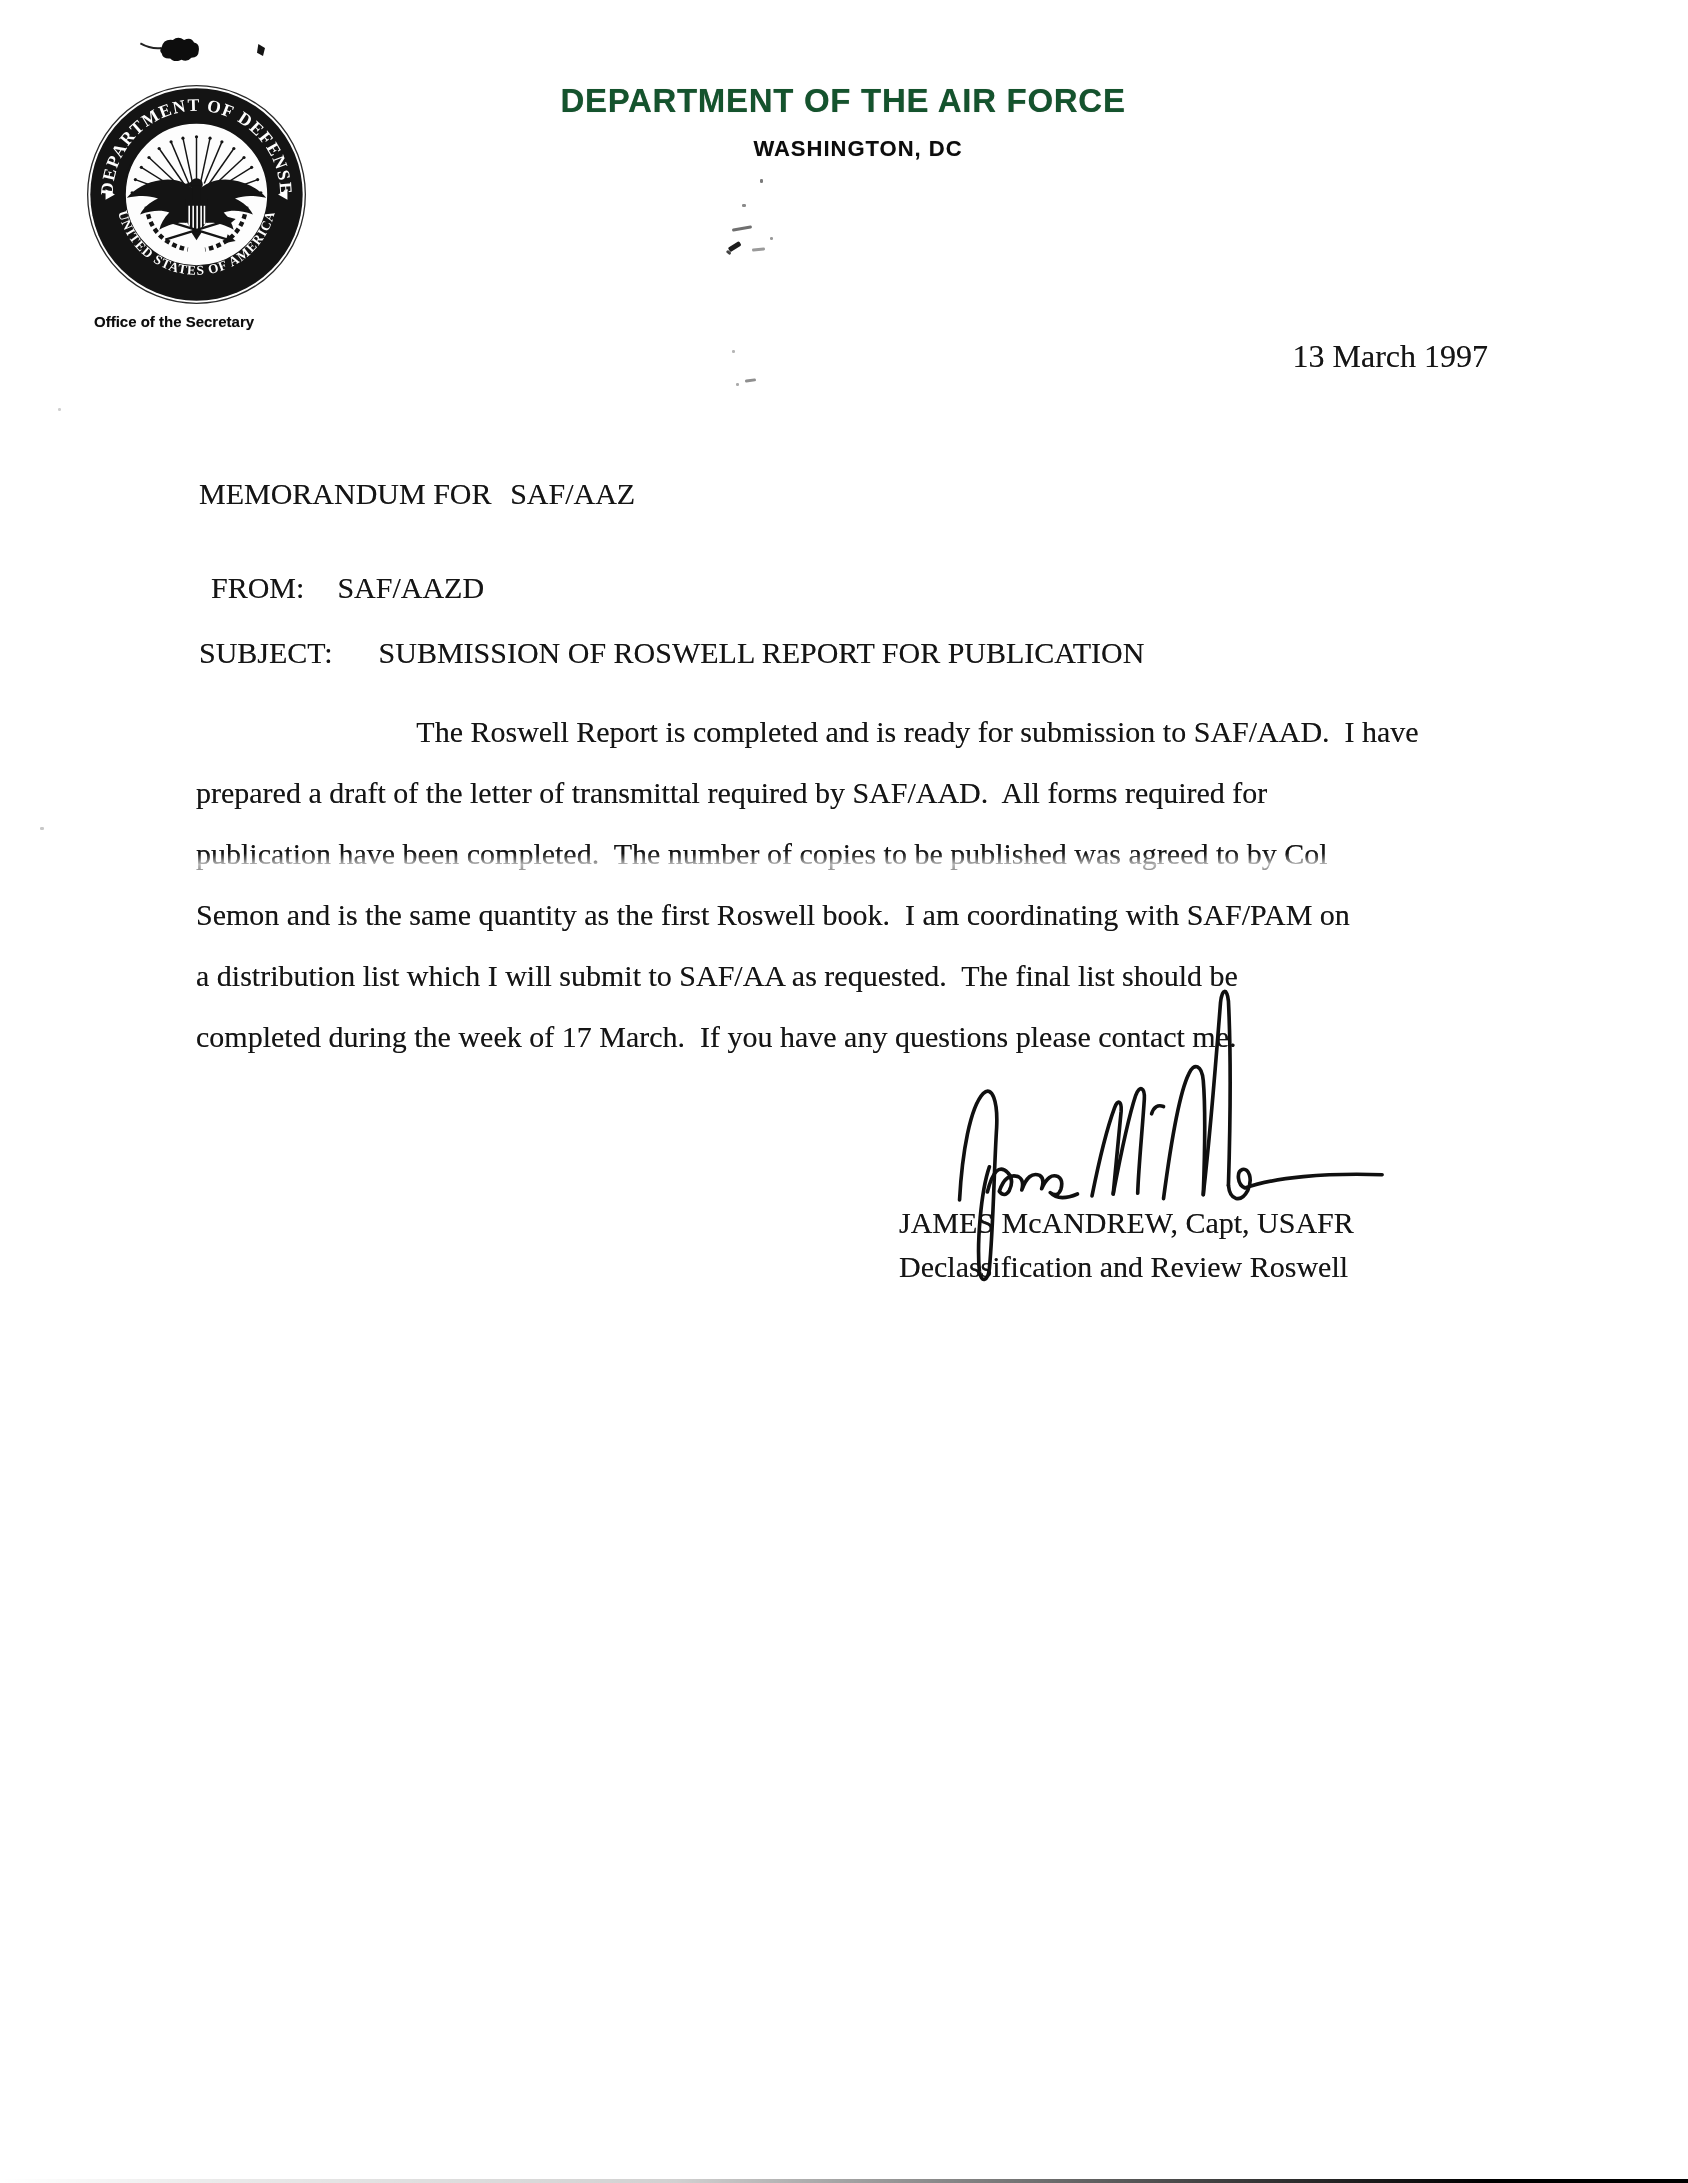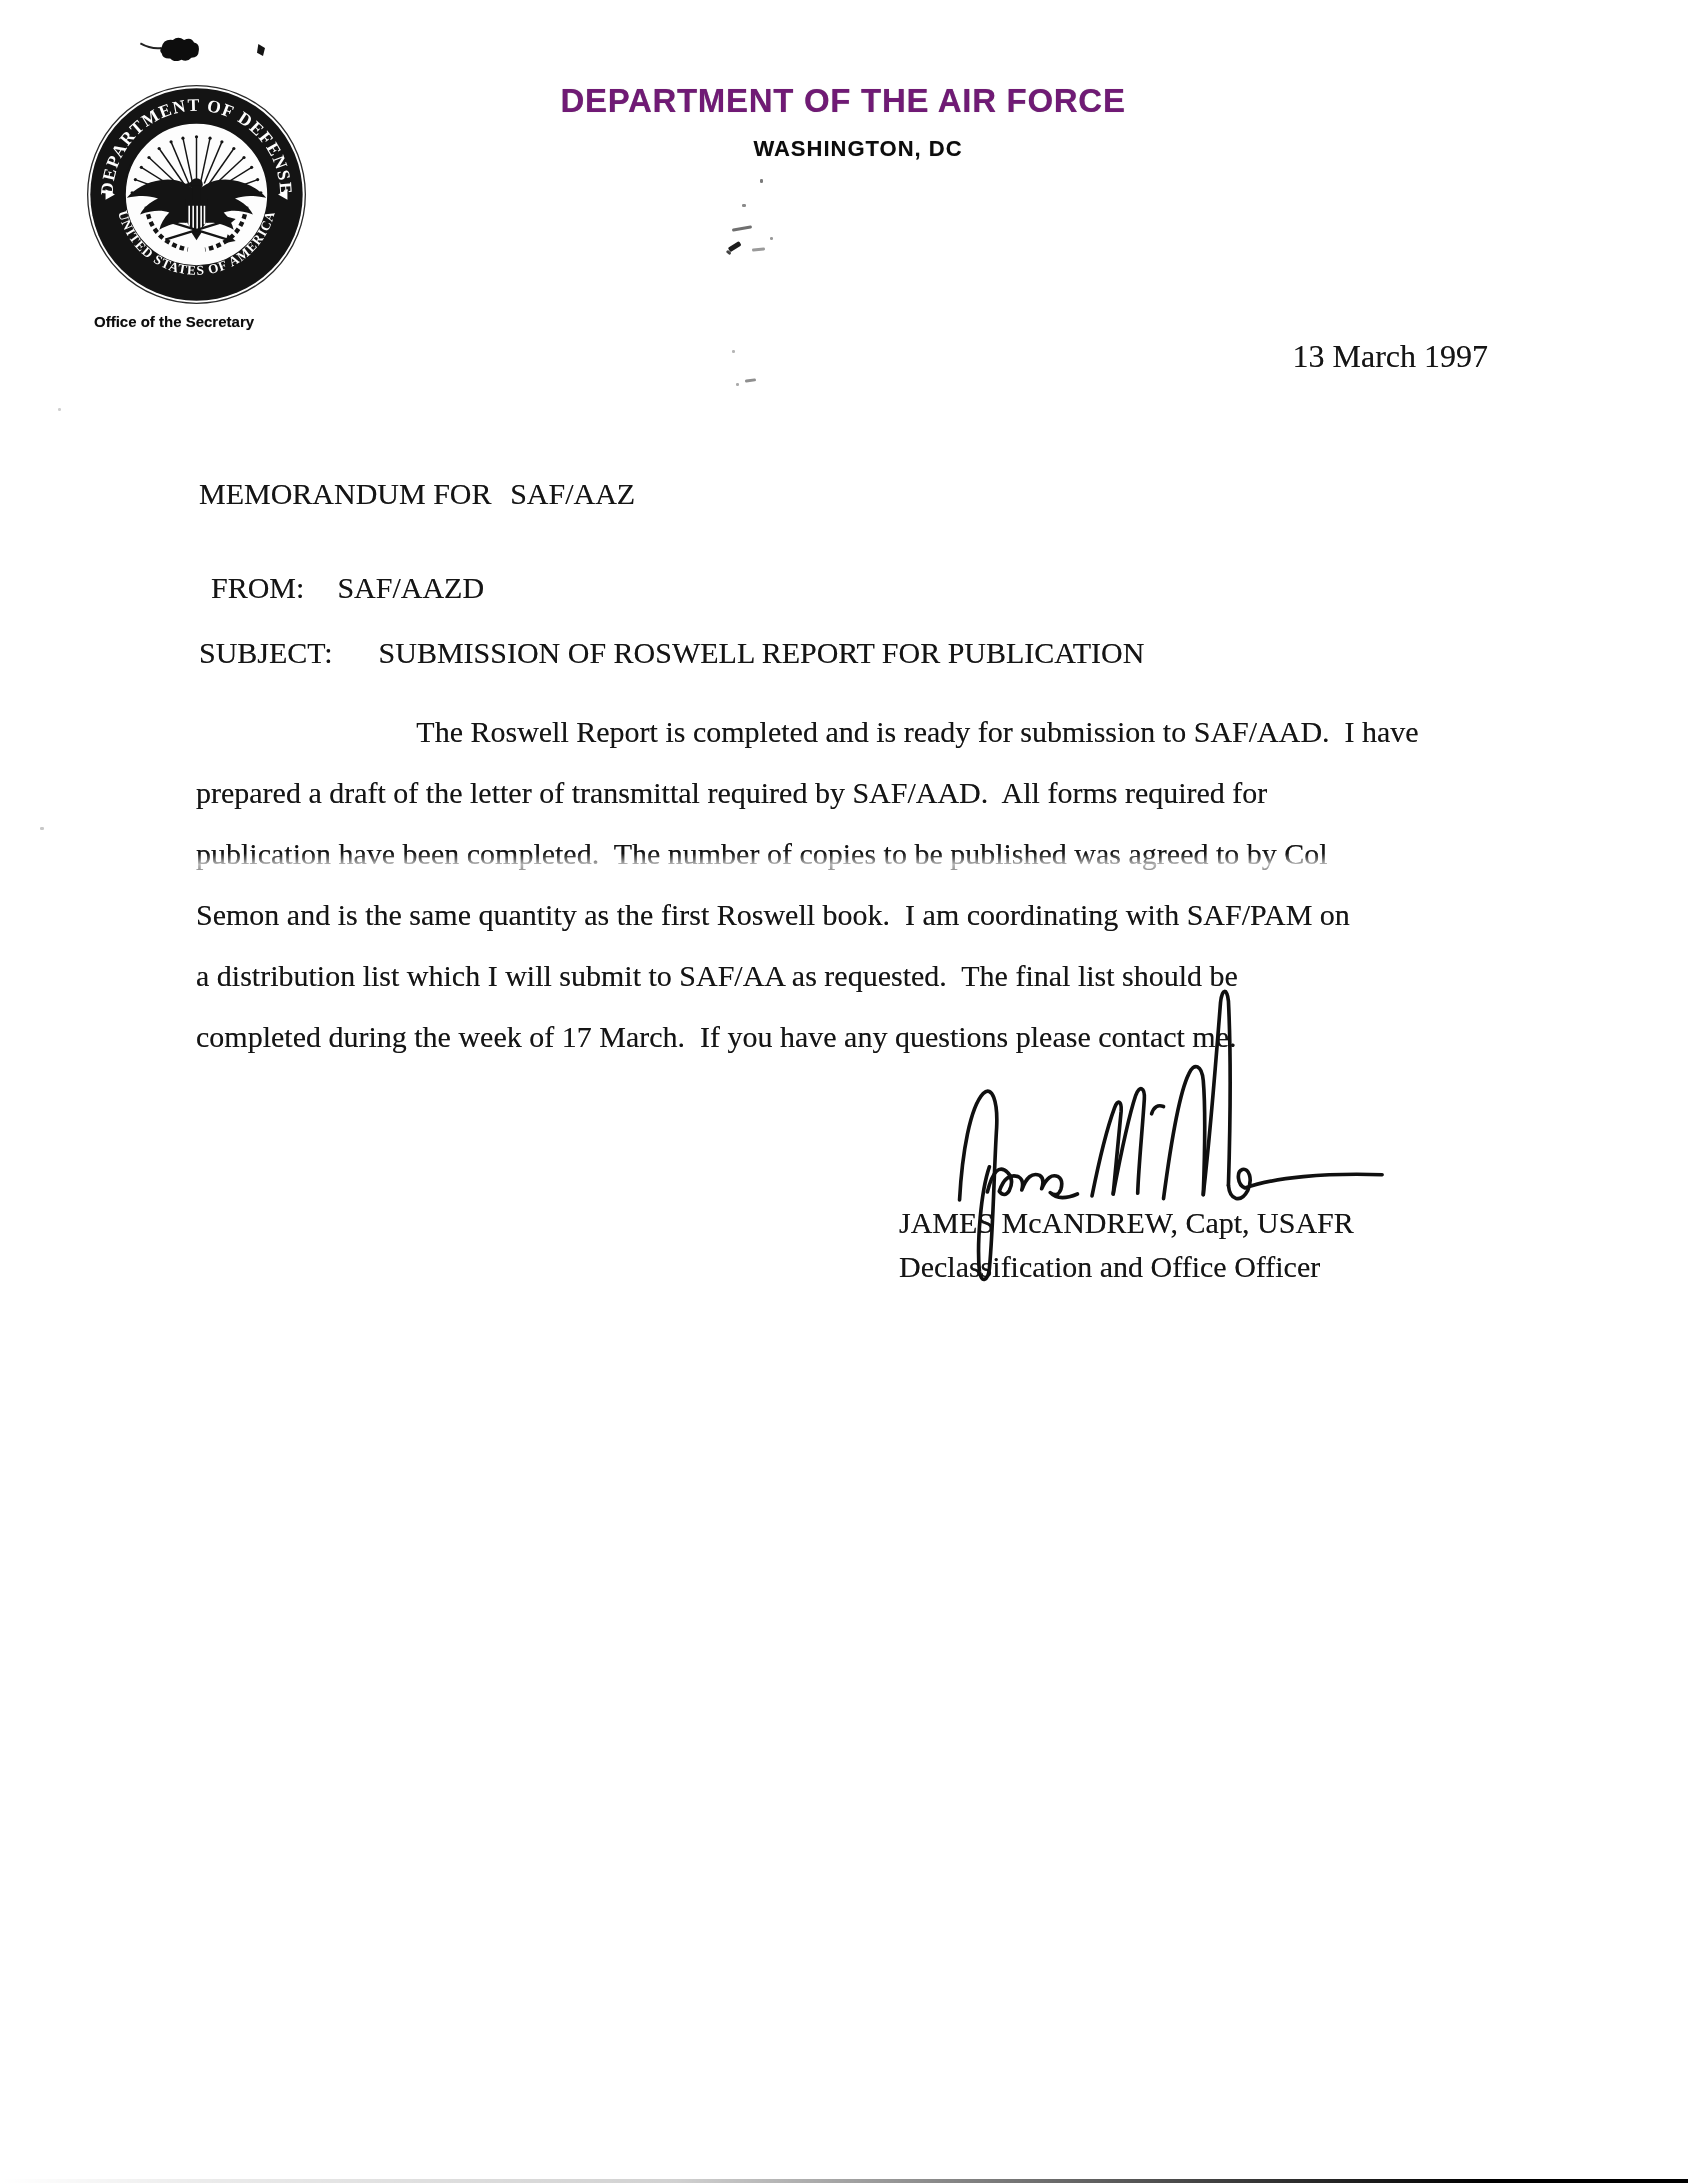--- a/index.html
+++ b/index.html
@@ -8,21 +8,21 @@
     width:1689px;height:2183px;
     background:#ffffff;
     overflow:hidden;
     font-family:"Liberation Serif","DejaVu Serif",serif;
     color:#151515;
   }
   
   .dept-title{
     position:absolute;top:84px;left:843px;transform:translateX(-50%);
     font-family:"Liberation Sans","DejaVu Sans",sans-serif;
-    font-weight:bold;font-size:33px;letter-spacing:0.7px;color:#701a75;
+    font-weight:bold;font-size:33px;letter-spacing:0.7px;color:#14532d;
     white-space:nowrap;line-height:1;
     text-shadow:0 0 0.7px rgba(0,0,0,.45);
   }
   .location-line{
     position:absolute;top:138px;left:858px;transform:translateX(-50%);
     font-family:"Liberation Sans","DejaVu Sans",sans-serif;
     font-weight:bold;font-size:22px;letter-spacing:1px;color:#0c0c0c;
     white-space:nowrap;line-height:1;
     text-shadow:0 0 0.7px rgba(0,0,0,.4);
   }
@@ -216,21 +216,21 @@
       <path d="M336,328 C346,252 358,172 374,140 C382,121 394,127 396,150 C400,198 398,268 396,322"></path>
 
       <path d="M396,322 C404,252 416,110 422,32 C424,11 432,9 434,30 C438,112 436,242 434,308"></path>
 
       <path d="M434,308 C436,331 453,335 463,316 C471,299 465,281 455,284 C446,287 447,307 459,312 C502,296 582,289 666,292"></path>
     </g>
   </svg>
 
   <div class="sig-block">
     <div>JAMES McANDREW, Capt, USAFR</div>
-    <div>Declassification and Office Officer</div>
+    <div>Declassification and Review Roswell</div>
   </div>
 
   <div class="speck" style="left:760px;top:179px;width:3.3px;height:4px;background:#7a7a7a;"></div>
   <div class="speck" style="left:742px;top:204px;width:4px;height:3.3px;background:#8a8a8a;"></div>
   <div class="speck" style="left:732px;top:227px;width:20px;height:3.3px;background:#6f6f6f;transform:rotate(-10deg);"></div>
   <div class="speck" style="left:728px;top:244px;width:13.3px;height:4.6px;background:#1d1d1d;transform:rotate(-32deg);"></div>
   <div class="speck" style="left:726px;top:251px;width:5.3px;height:3.3px;background:#444444;transform:rotate(40deg);"></div>
   <div class="speck" style="left:752px;top:248px;width:13.3px;height:2.7px;background:#9a9a9a;transform:rotate(-5deg);"></div>
   <div class="speck" style="left:770px;top:237px;width:3.3px;height:2.7px;background:#999999;"></div>
   <div class="speck" style="left:732px;top:350px;width:3.3px;height:2.7px;background:#b5b5b5;"></div>

